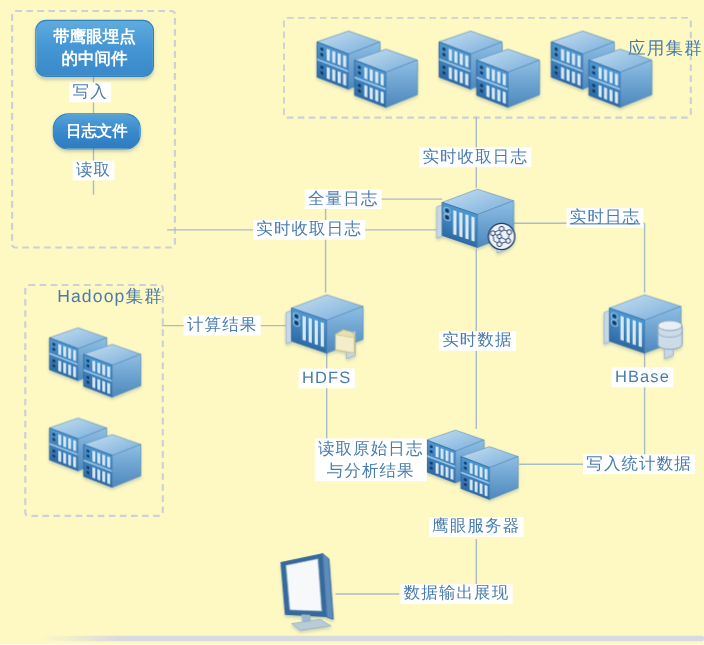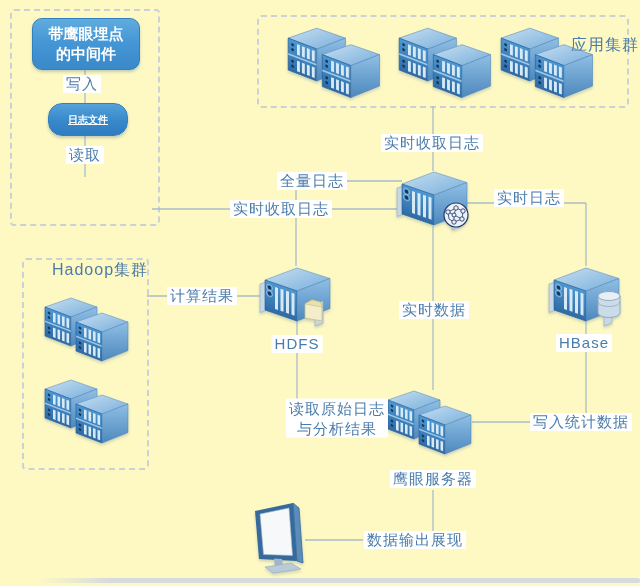--- a/index.html
+++ b/index.html
@@ -23,21 +23,21 @@
   }
   .lab.nobg{background:transparent;}
   .lab.ml{white-space:pre-line;text-align:center;line-height:1.3;margin-left:43px;}
   .lab.big{font-size:16px;}
   #lab-write{left:82px;top:84px;}
   #lab-read{left:85px;top:155px;}
   #lab-collect-top{left:432px;top:143px;}
   #lab-full{left:312px;top:181px;}
   #lab-collect-left{left:281px;top:209px;}
   #lab-storm{left:433px;top:251px;}
-  #lab-rtlog{left:529px;top:198px;}
+  #lab-rtlog{left:550px;top:198px;text-decoration:underline;}
   #lab-rtdata{left:434px;top:310px;}
   #lab-compute{left:202px;top:296px;}
   #lab-hdfs{left:297px;top:344px;}
   #lab-hbase{left:584px;top:343px;}
   #lab-readraw{left:294px;top:418px;}
   #lab-eagle{left:433px;top:479px;}
   #lab-writestats{left:581px;top:422px;}
   #lab-dataout{left:415px;top:540px;}
   #lab-appcluster{left:605px;top:33px;margin-top:12px;}
   #lab-hadoopcluster{left:100px;top:270px;}
@@ -45,22 +45,22 @@
   
   .bluebox{
     position:absolute;z-index:3;display:flex;align-items:center;justify-content:center;
     color:#fff;font-weight:700;text-align:center;
     background:linear-gradient(180deg,#60acdf 0%,#4597d5 45%,#3a89c9 100%);
     border:1px solid #3181bf;border-radius:10px;
     box-shadow:0 2px 3px rgba(90,120,150,.35);
     white-space:pre-line;line-height:1.35;
   }
   #node-mw{left:32px;top:18px;width:106px;height:50px;font-size:15px;}
-  #node-logfile{left:48px;top:103px;width:78px;height:31px;font-size:10px;border-radius:14px;
-    background:linear-gradient(180deg,#54a2da 0%,#3788cb 55%,#2f7cc0 100%);text-decoration:underline;}
+  #node-logfile{left:48px;top:103px;width:78px;height:31px;font-size:14px;border-radius:14px;
+    background:linear-gradient(180deg,#54a2da 0%,#3788cb 55%,#2f7cc0 100%);}
   #node-agent{left:20px;top:177px;width:133px;height:34px;font-size:15px;}
 
   .bottom-shade{
     position:absolute;left:36px;right:0;top:578px;height:5px;z-index:1;border-radius:2px;
     background:linear-gradient(90deg,rgba(216,219,222,0) 0%,#d8dbde 12%,#d8dbde 100%);
   }
 </style>
 </head>
 <body>
 

